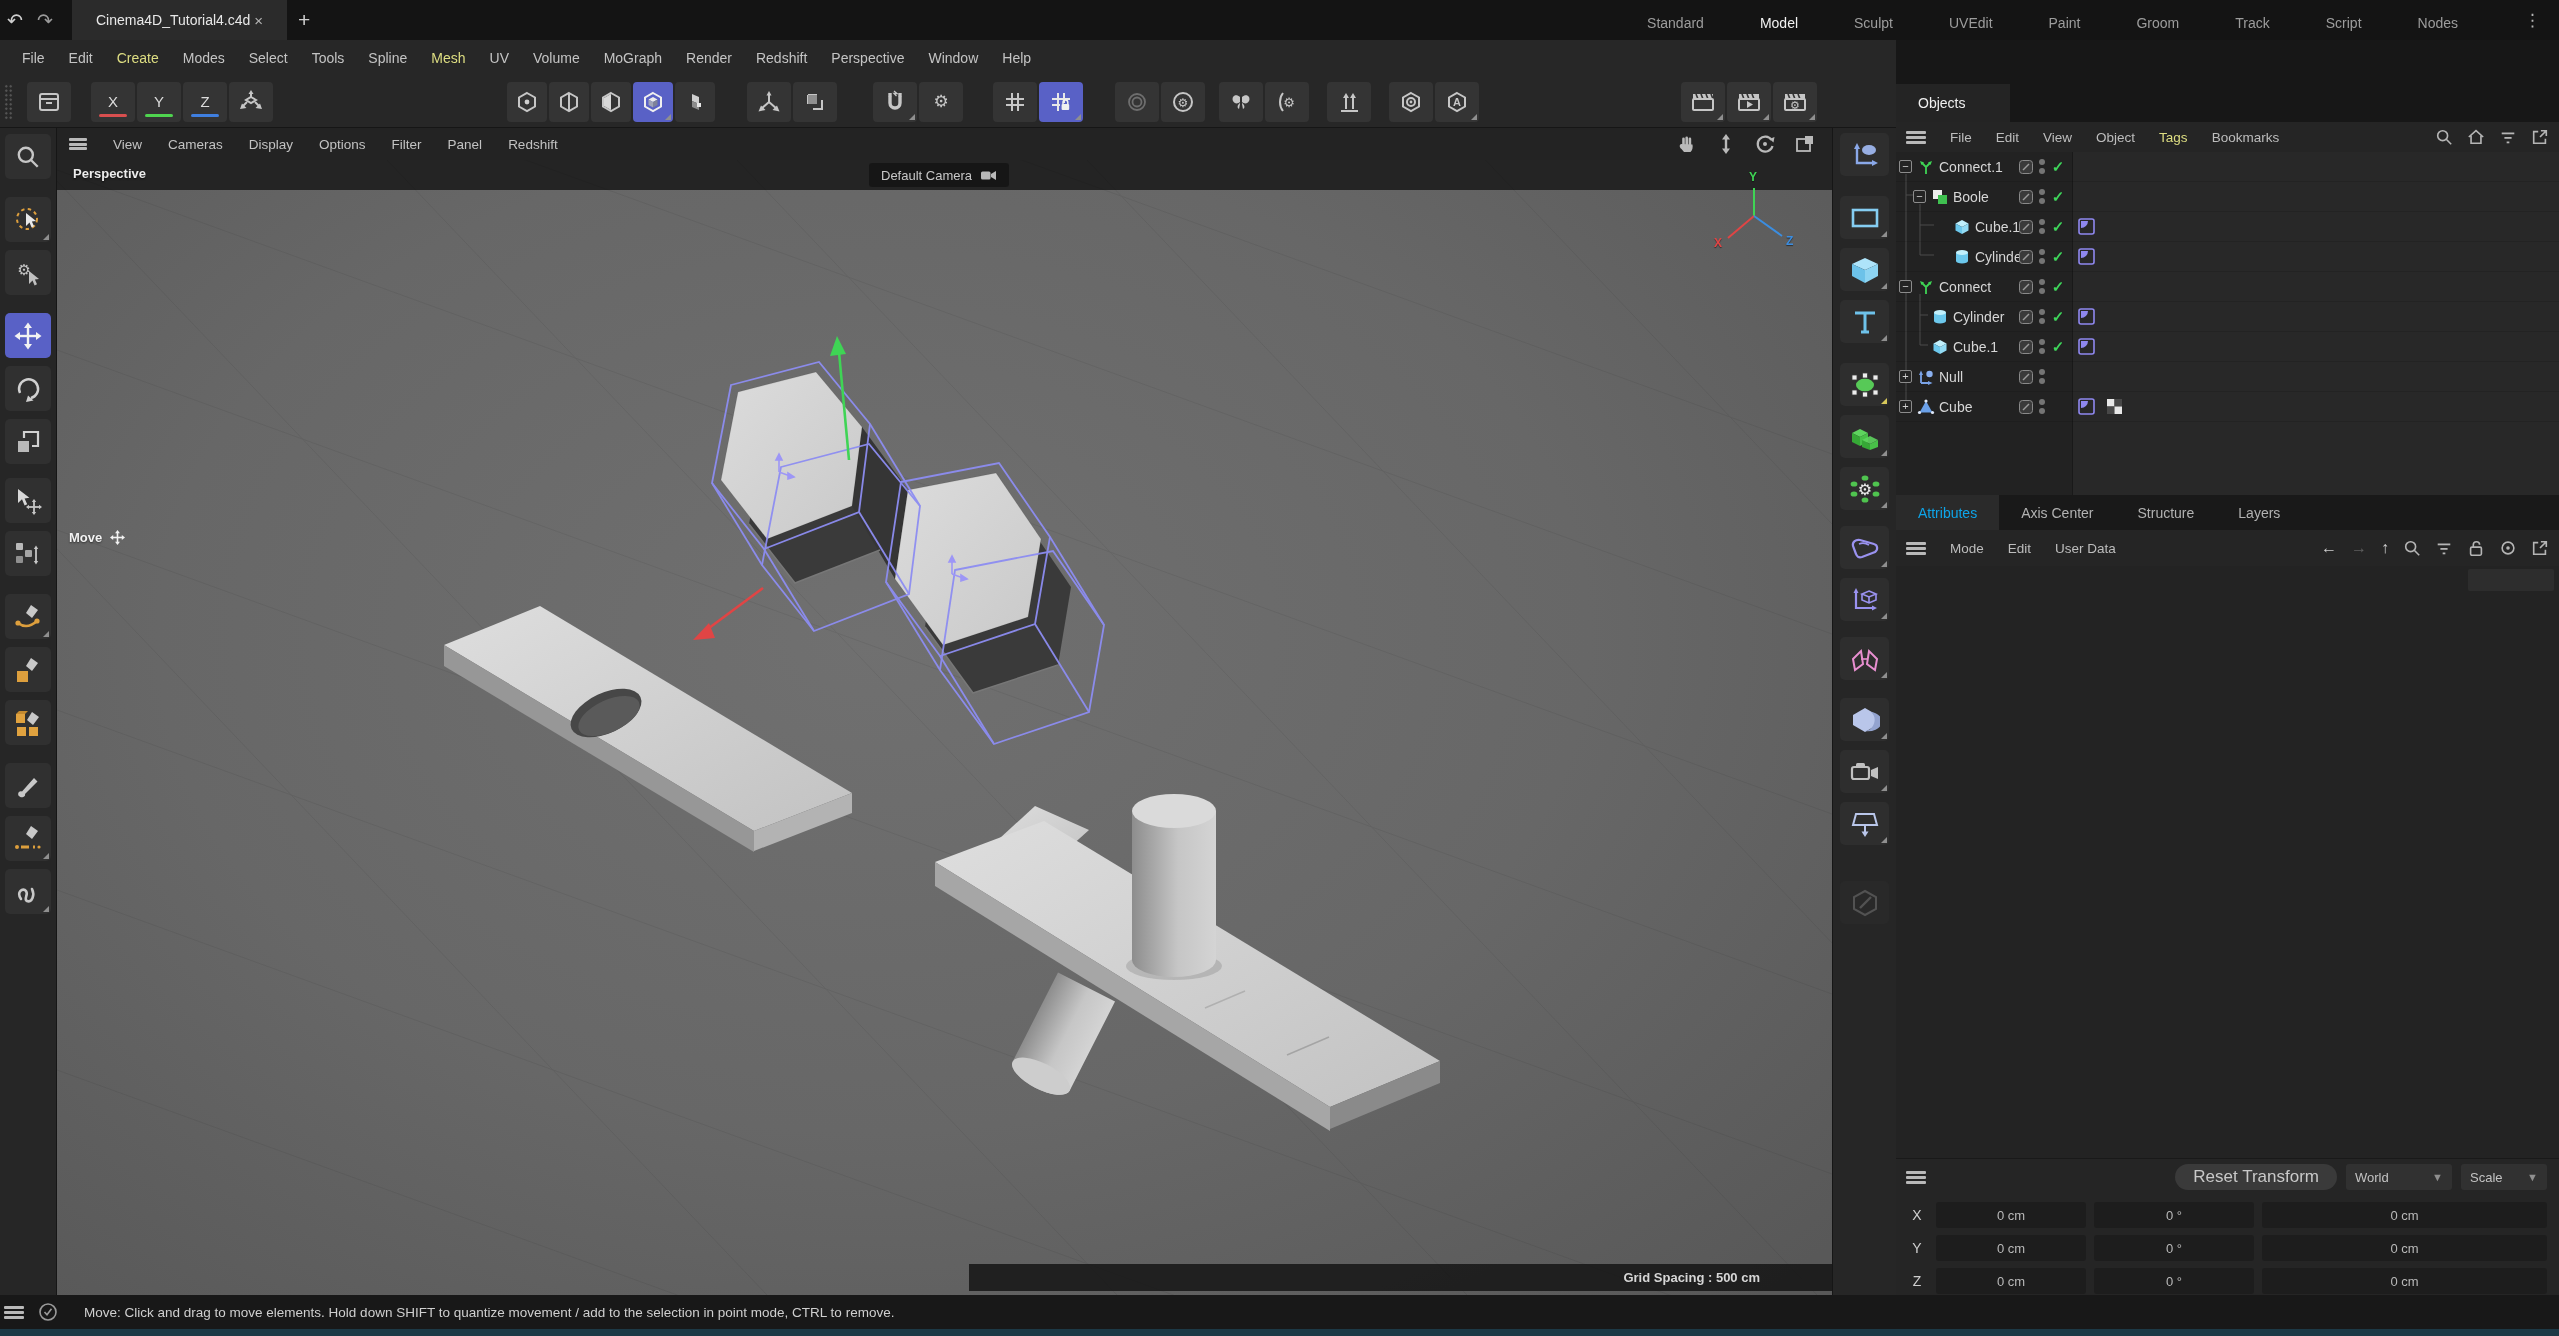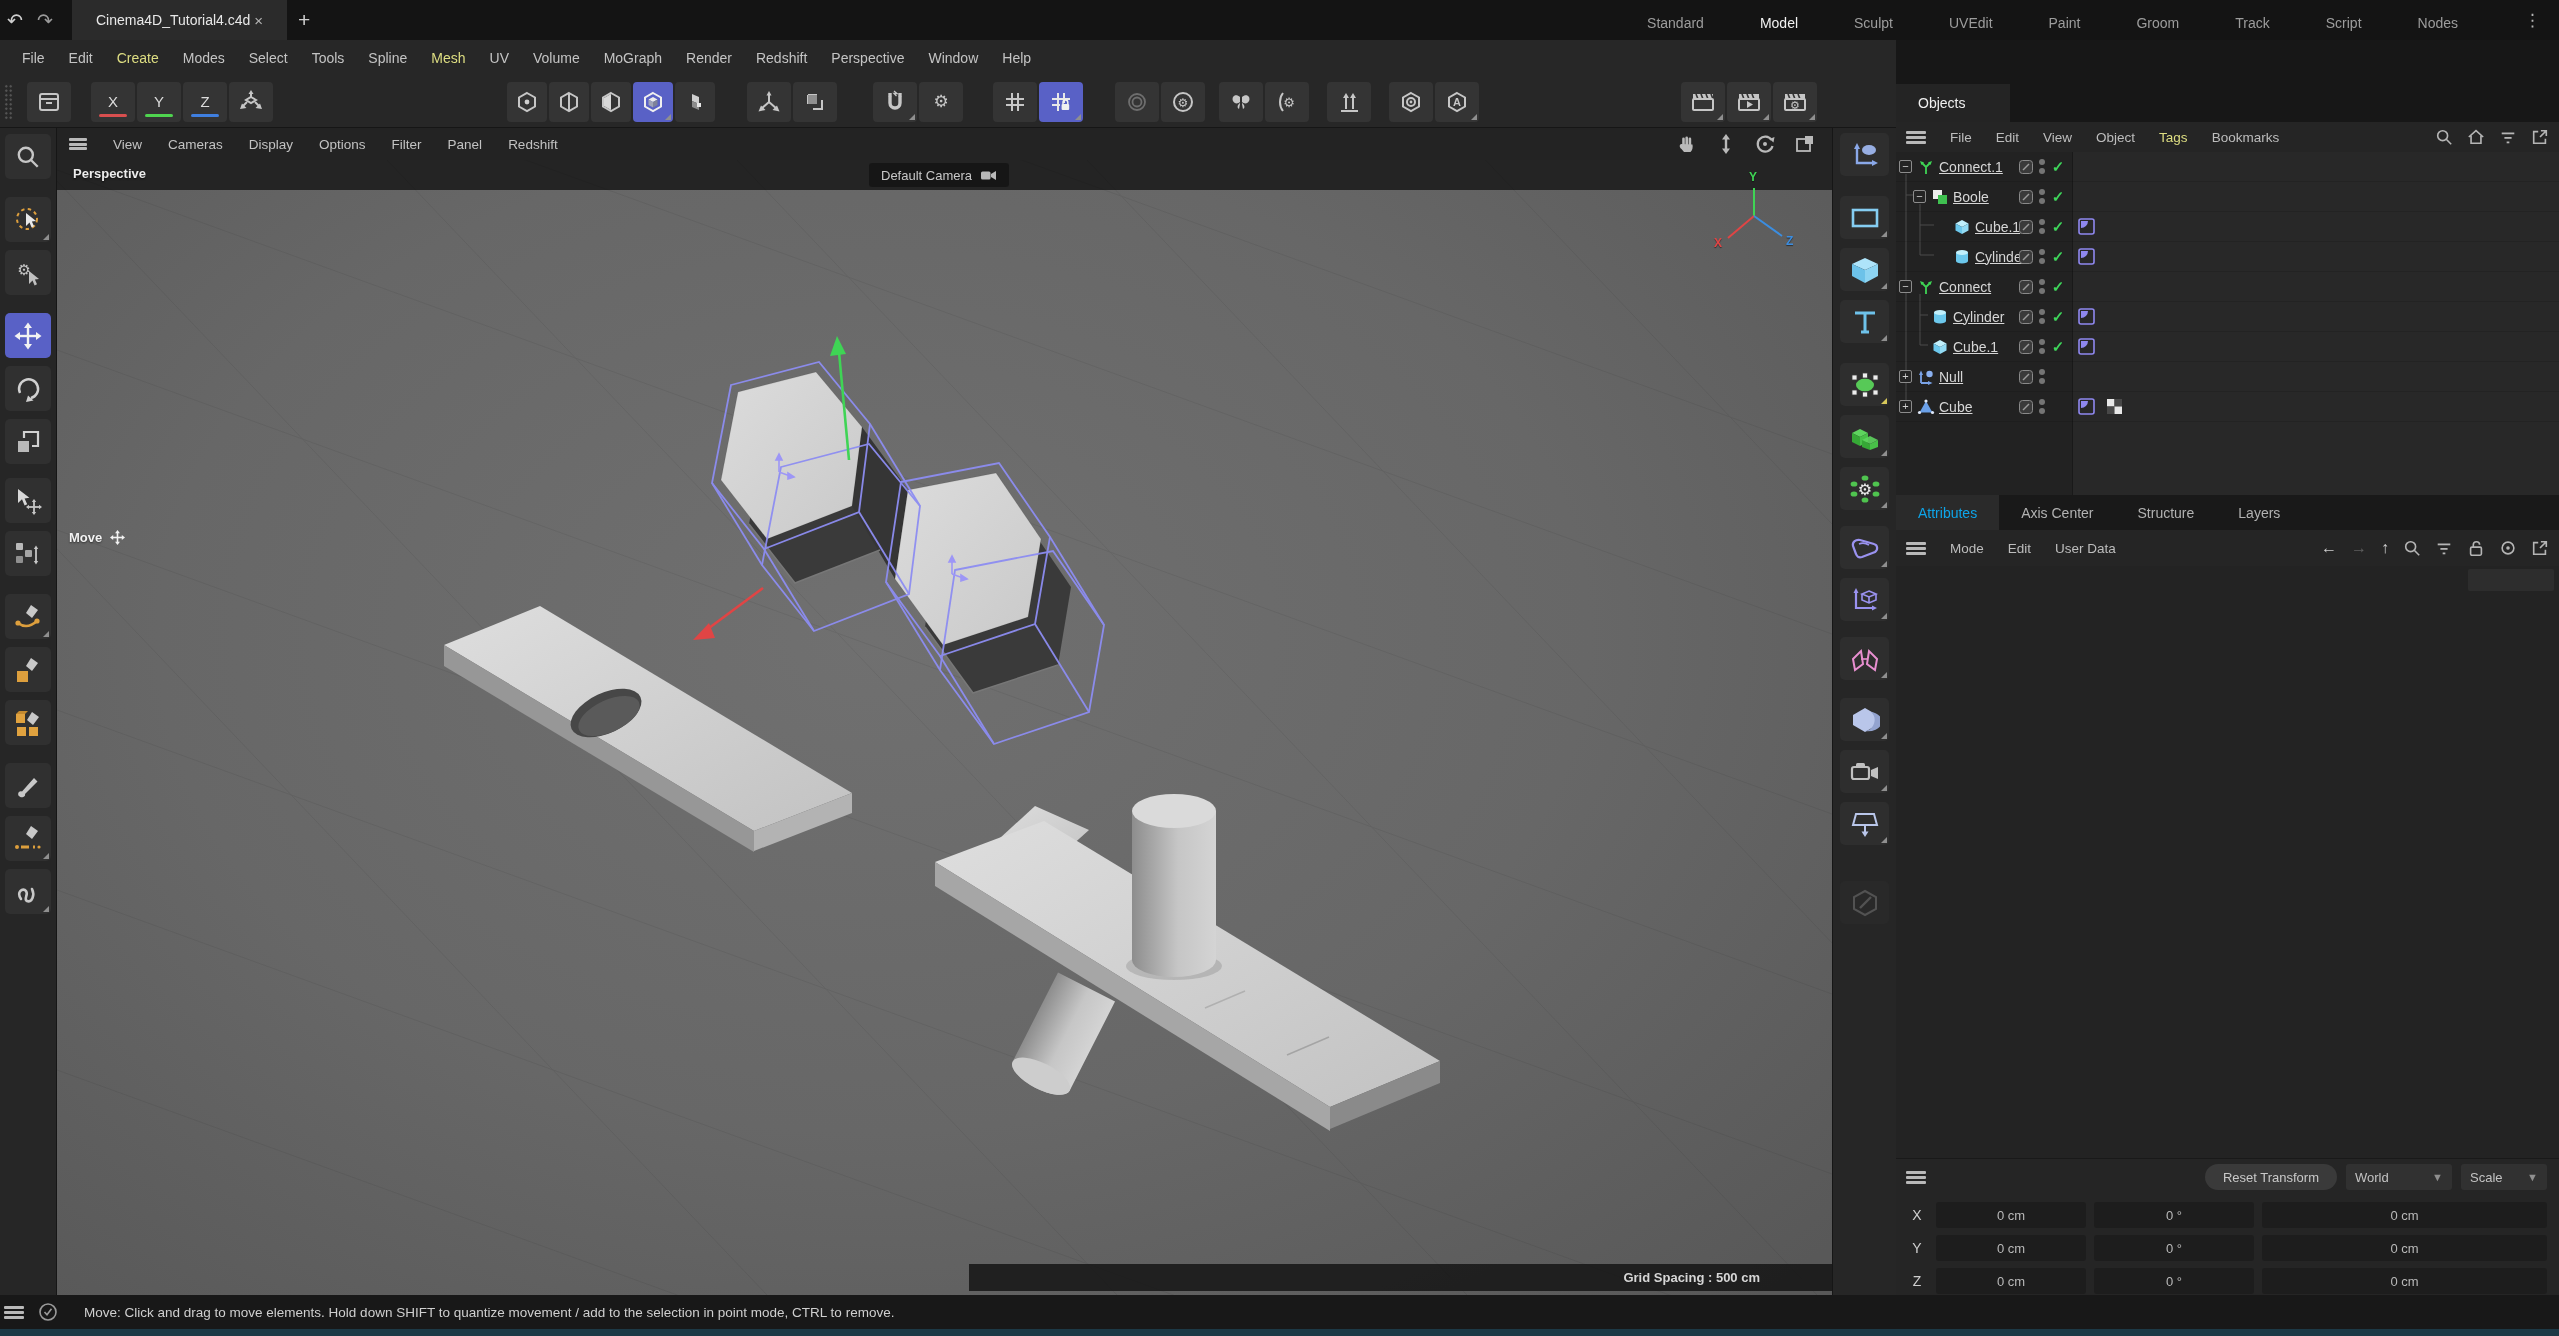--- a/index.html
+++ b/index.html
@@ -67,40 +67,40 @@
   .prow-menus .hl { color:#dede82; }
   .pm-icons { margin-left:auto; display:flex; gap:14px; align-items:center; padding-right:10px; }
   .burger { width:20px; height:13px; display:flex; flex-direction:column; justify-content:space-between; }
   .burger i { display:block; height:3px; background:#b9b9b9; border-radius:1px; }
   #obj-menus { top:82px; }
   #obj-tree { position:absolute; left:0; top:112px; width:100%; height:343px;
     background:linear-gradient(90deg,#222222 0,#222222 176px,#191919 176px,#191919 177px,#282828 177px); }
   .orow { position:relative; height:30px; display:flex; align-items:center; padding-left:3px; border-bottom:1px solid rgba(0,0,0,.10); }
   .oexp { width:13px; height:13px; border:1px solid #8c8c8c; border-radius:2px; background:#242424; color:#cfcfcf; font-size:11px; line-height:10px; text-align:center; flex:0 0 auto; }
   .oicon { width:18px; height:18px; margin:0 4px 0 5px; flex:0 0 auto; }
-  .olabel { font-size:14px; color:#d6d6d6; white-space:nowrap;text-decoration:underline; }
+  .olabel { font-size:14px; color:#d6d6d6; white-space:nowrap; }
   .octrl { position:absolute; left:122px; display:flex; align-items:center; gap:5px; }
   .vdots { display:flex; flex-direction:column; gap:3px; }
   .vdots i { width:6px; height:6px; border-radius:50%; background:#757575; }
   .ocheck { color:#3ed65a; font-size:15px; font-weight:bold; width:16px; text-align:center; }
   .otags { position:absolute; left:182px; display:flex; gap:11px; align-items:center; }
   #tree-guides { position:absolute; left:0; top:0; pointer-events:none; }
 
   #attr-tabs { position:absolute; left:0; top:455px; width:100%; height:35px; background:#191919; display:flex; align-items:center; font-size:14px; color:#b2b2b2; }
   .atab { padding:0 22px; height:35px; display:flex; align-items:center; }
   .atab.active { background:#2a2a2a; color:#0ea5e9; }
   #attr-menus { top:490px; height:36px; }
   .nav-ar { font-size:16px; color:#cfcfcf; }
   .nav-ar.dim { color:#5f5f5f; }
   #attr-content { position:absolute; left:0; top:526px; width:100%; height:592px; background:#232323; }
   .attr-minibox { position:absolute; right:5px; top:3px; width:86px; height:22px; background:#2d2d2d; border-radius:2px; }
 
   #coords-panel { position:absolute; left:0; top:1118px; width:100%; height:137px; background:#252525; border-top:1px solid #191919; }
   .coord-head { display:flex; align-items:center; height:36px; padding:0 12px 0 10px; gap:9px; }
-  .reset-pill { margin-left:auto; height:26px; padding:0 18px; background:#3a3a3a; border-radius:13px; display:flex; align-items:center; font-size:13px; color:#c9c9c9; }
+  .reset-pill { margin-left:auto; height:26px; padding:0 18px; background:#3a3a3a; border-radius:13px; display:flex; align-items:center; font-size:17px; color:#c9c9c9; }
   .dropd { height:26px; background:#313131; border-radius:3px; display:flex; align-items:center; justify-content:space-between; padding:0 9px; font-size:13px; color:#c3c3c3; }
   .dd-space { width:106px; } .dd-mode { width:86px; }
   .dd-car { color:#8f8f8f; font-size:11px; margin-left:8px; }
   .crow { display:grid; grid-template-columns:22px 150px 160px 1fr; gap:8px; align-items:center; margin:7px 12px 0 10px; }
   .caxis { font-size:14px; color:#cfcfcf; text-align:center; }
   .cfield { background:#1d1d1d; border-radius:3px; height:26px; display:flex; align-items:center; justify-content:center; color:#b9b9b9; font-size:13px; }
 
   
   #statusbar { position:absolute; left:0; top:1295px; width:2559px; height:34px; background:#181818; display:flex; align-items:center; gap:14px; padding-left:4px; font-size:13.5px; color:#cfcfcf; }
   #bottom-strip { position:absolute; left:0; top:1329px; width:2559px; height:7px; background:#1c3946; }

